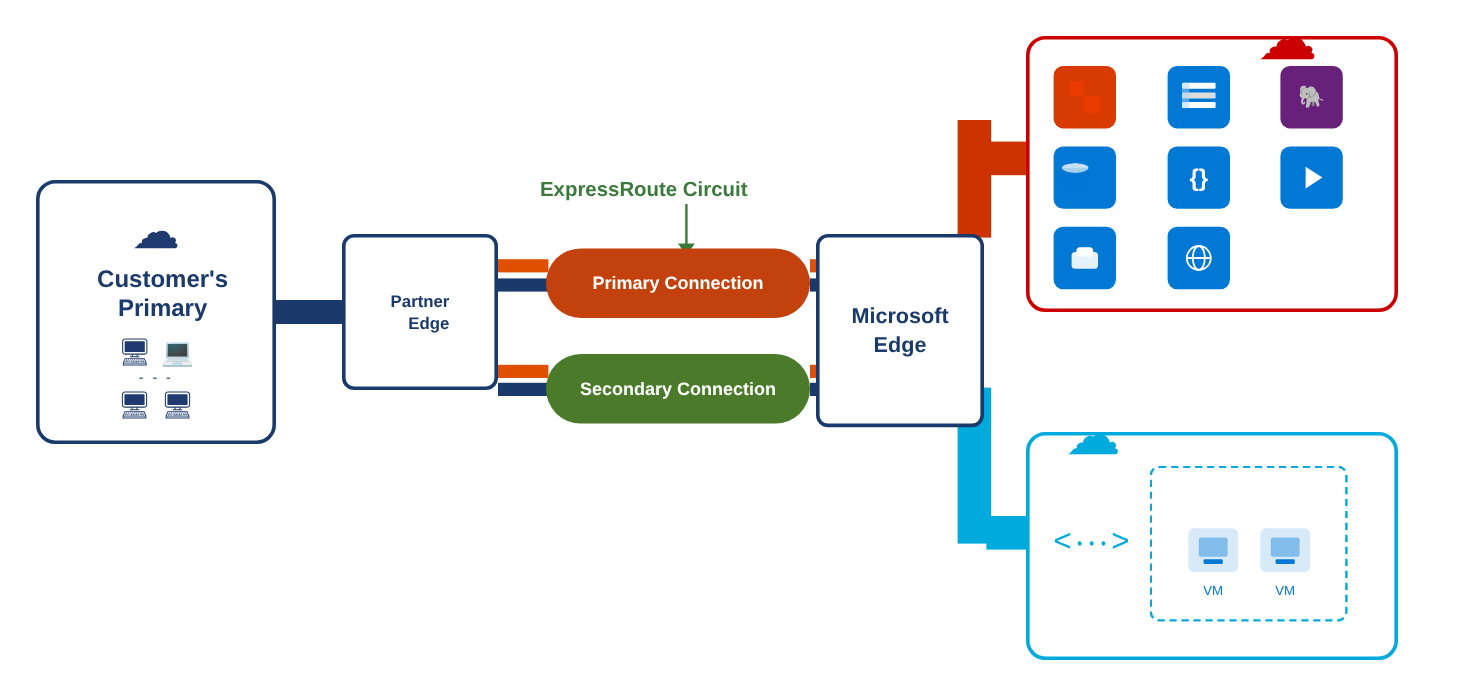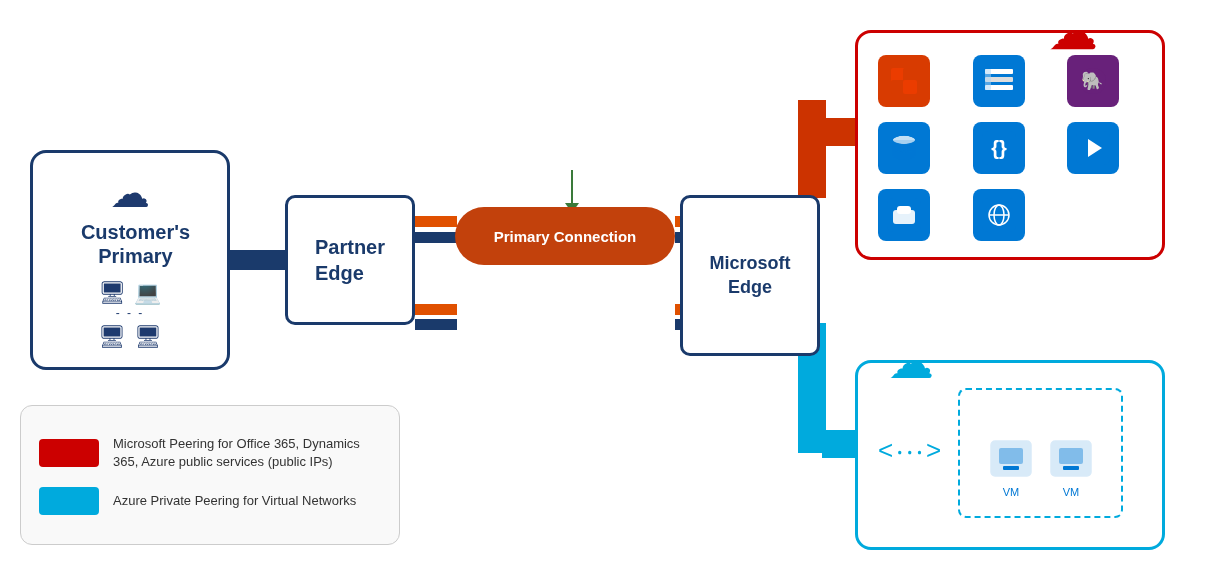--- a/index.html
+++ b/index.html
@@ -76,24 +76,24 @@
       height: 130px;
       border: 3px solid #1a3a6b;
       border-radius: 10px;
       display: flex;
       flex-direction: column;
       align-items: center;
       justify-content: center;
       background: #fff;
     }
     .partner-label {
-      font-size: 20px;
+      font-size: 14px;
       font-weight: bold;
       color: #1a3a6b;
-      text-align: left;
+      text-align: right;
       line-height: 1.3;
     }
 
     
     .ms-edge-box {
       position: absolute;
       left: 680px;
       top: 195px;
       width: 140px;
       height: 161px;
@@ -230,21 +230,20 @@
     }
     .icon-sql {
       background: #0078d4;
       color: white;
       font-size: 16px;
       width: 52px;
       height: 52px;
       border-radius: 8px;
       display: flex;
       align-items: center;
-      justify-content: center;
       font-weight: bold;
     }
     .icon-braces {
       background: #0078d4;
       color: white;
       font-size: 22px;
       width: 52px;
       height: 52px;
       border-radius: 8px;
       display: flex;
@@ -415,25 +414,29 @@
     </div>
   </div>
 
   <div class="partner-box">
     <div class="partner-label">
       <span>Partner</span><br>
       <span>Edge</span>
     </div>
   </div>
 
+  <div class="expressroute-label">ExpressRoute Circuit</div>
 
   <div class="primary-capsule">
     <span class="primary-label">Primary Connection</span>
   </div>
 
+  <div class="secondary-capsule">
+    <span class="secondary-label">Secondary Connection</span>
+  </div>
 
   <div class="ms-edge-box">
     <div class="ms-edge-label">
       <span>Microsoft</span><br>
       <span>Edge</span>
     </div>
   </div>
 
   <div class="office-box">
     <div class="office-cloud">☁</div>
@@ -530,24 +533,14 @@
         <rect x="78" y="22" width="24" height="16" rx="2" fill="#0078d4" opacity="0.4"></rect>
         <rect x="82" y="40" width="16" height="4" rx="1" fill="#0078d4"></rect>
         <text x="30" y="70" text-anchor="middle" fill="#0078d4" font-size="11">VM</text>
         <text x="90" y="70" text-anchor="middle" fill="#0078d4" font-size="11">VM</text>
       </svg>
     </div>
 
     <div style="position:absolute; left:20px; top:68px; font-size:26px; color:#00aadd; letter-spacing:3px;">&lt;‧‧‧&gt;</div>
   </div>
 
-  <div class="legend-box">
-    <div class="legend-item">
-      <div class="legend-color-box legend-red"></div>
-      <span class="legend-text">Microsoft Peering for Office 365, Dynamics 365, Azure public services (public IPs)</span>
-    </div>
-    <div class="legend-item">
-      <div class="legend-color-box legend-blue"></div>
-      <span class="legend-text">Azure Private Peering for Virtual Networks</span>
-    </div>
-  </div>
 
 </div>
 
 </body></html>

